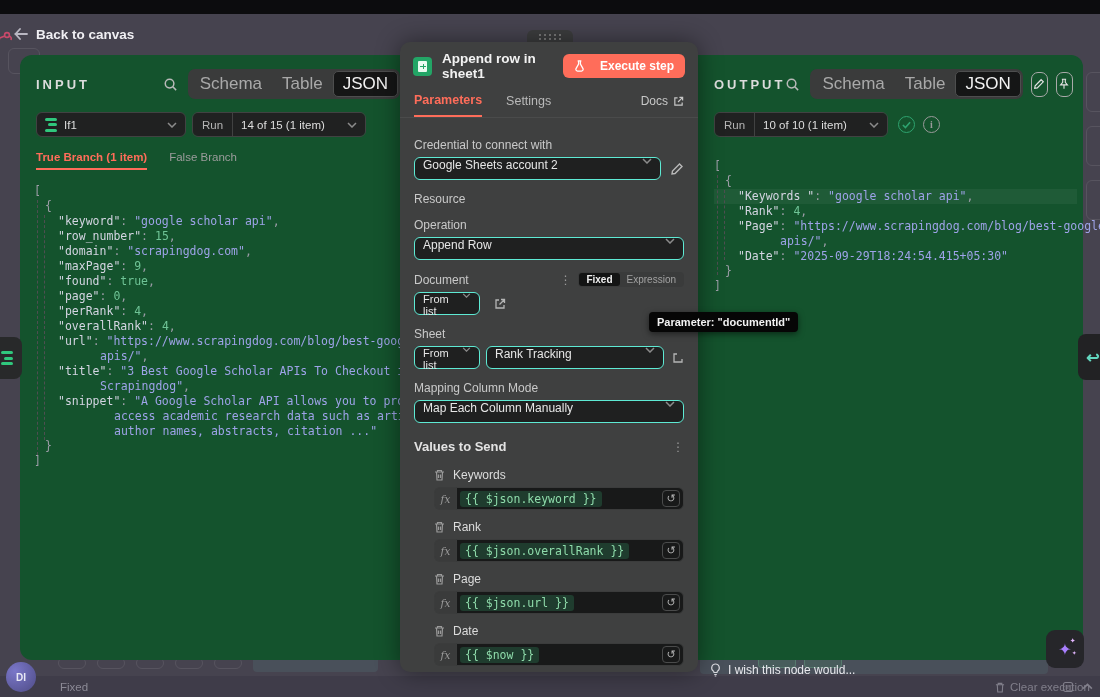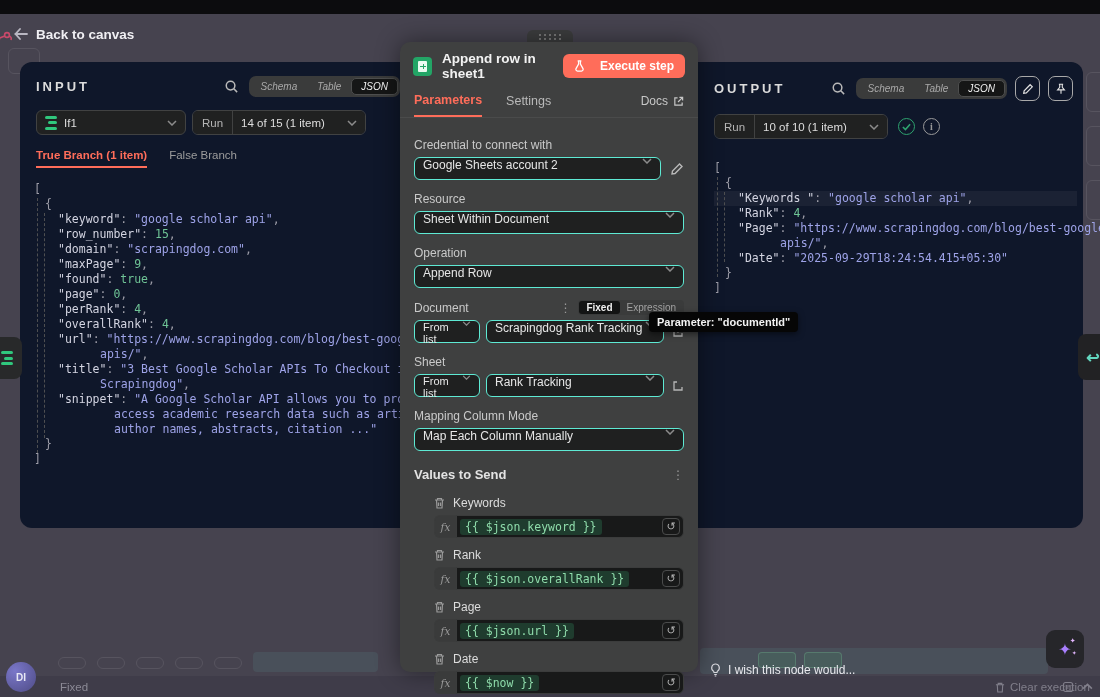--- a/index.html
+++ b/index.html
@@ -11,38 +11,38 @@
   .brand-stub{position:absolute;left:-6px;top:12px;color:#ea4b71;opacity:.8;}
   .back-arrow{margin-left:14px;color:#b9b7c2;display:flex;}
   .back-label{margin-left:8px;font-size:13.5px;font-weight:bold;color:#f0eff3;}
 
   
   .ghost{position:absolute;border:1px solid #57545f;border-radius:6px;background:transparent;}
   .teal-strip{position:absolute;background:rgba(96,180,170,0.12);border-radius:4px;}
   .ghost-node{position:absolute;background:rgba(70,130,100,0.25);border:1px solid rgba(120,190,150,.3);border-radius:4px;}
 
   
-  .panel-side{position:absolute;top:62px;height:466px;background:#0f172a;z-index:2;}
+  .panel-side{position:absolute;top:55px;height:605px;background:#14532d;z-index:2;}
   .panel-input{left:20px;width:390px;border-radius:12px 0 0 12px;}
   .panel-output{left:698px;width:385px;border-radius:0 12px 12px 0;}
   .panel-center{position:absolute;left:400px;top:42px;width:298px;height:630px;background:#3f4040;
                 border-radius:10px;z-index:3;box-shadow:0 0 24px rgba(0,0,0,.45);}
   .drag-tab{position:absolute;left:527px;top:30px;width:46px;height:14px;background:#3c3d3e;
             border-radius:6px 6px 0 0;z-index:3;display:flex;flex-direction:column;justify-content:center;
             align-items:center;gap:2px;}
   .drag-dots{display:flex;gap:3px;}
   .drag-dots i{width:2px;height:2px;border-radius:50%;background:#8d8d8d;display:block;}
 
   
   .side-head{display:flex;align-items:center;padding:14px 10px 0 16px;}
   .side-title{font-size:13px;font-weight:600;letter-spacing:3px;color:#dcdcdc;}
   .side-head .spacer{flex:1;}
   .icon-search{color:#b9b9b9;margin-right:10px;display:flex;}
   .pillgroup{display:flex;background:#3a3b3b;border-radius:7px;padding:2px;align-items:center;}
-  .pill{font-size:10px;color:#a9a9a9;padding:3px 10px;border-radius:5px;cursor:pointer;font-style:italic;}
+  .pill{font-size:17px;color:#a9a9a9;padding:3px 10px;border-radius:5px;cursor:pointer;}
   .pill.active{background:#151616;color:#f2f2f2;border:1px solid #4d4e4e;padding:2px 9px;}
   .sq-btn{width:25px;height:25px;border:1.5px solid #a9a9a9;border-radius:7px;margin-left:8px;
           display:flex;align-items:center;justify-content:center;color:#e2e2e2;}
 
   .runrow{display:flex;align-items:center;padding:13px 10px 0 16px;}
   .select-box{display:flex;align-items:center;background:#202121;border:1px solid #414242;
               border-radius:6px;height:25px;padding:0 8px;font-size:11.5px;color:#dedede;}
   .rungroup{display:flex;align-items:stretch;border:1px solid #414242;border-radius:6px;height:25px;overflow:hidden;}
   .rungroup .runlbl{display:flex;align-items:center;background:#202121;padding:0 9px;font-size:11.5px;color:#b5b5b5;border-right:1px solid #414242;}
   .rungroup .runval{display:flex;align-items:center;background:#202121;padding:0 8px;font-size:11.5px;color:#dedede;gap:22px;}
@@ -381,29 +381,20 @@
             </span>
         </div>
         <span class="pencil">
           <svg width="14" height="14" viewBox="0 0 14 14" fill="none" stroke="currentColor" stroke-width="1.4">
               <path d="M9.5 2 L12 4.5 L5 11.5 L2 12 L2.5 9 Z"></path>
             </svg>
         </span>
       </div>
 
       <div class="flabel">Resource</div>
-      <div class="fselect">
-        <span>Sheet Within Document</span>
-          <span class="spacer"></span>
-        <span class="chev">
-            <svg width="10" height="6" viewBox="0 0 10 6" fill="none" stroke="currentColor" stroke-width="1.5">
-              <path d="M1 1 L5 5 L9 1"></path>
-            </svg>
-          </span>
-      </div>
 
       <div class="flabel">Operation</div>
       <div class="fselect">
         <span>Append Row</span>
           <span class="spacer"></span>
         <span class="chev">
             <svg width="10" height="6" viewBox="0 0 10 6" fill="none" stroke="currentColor" stroke-width="1.5">
               <path d="M1 1 L5 5 L9 1"></path>
             </svg>
           </span>
@@ -417,29 +408,20 @@
           <span class="topt active">Fixed</span>
           <span class="topt">Expression</span>
         </span>
       </div>
       <div class="row">
         <div class="fselect fromlist">
           <span style="font-size:11px;">From list</span>
             <span class="spacer"></span>
           <span class="chev">
               <svg width="9" height="5" viewBox="0 0 10 6" fill="none" stroke="currentColor" stroke-width="1.5">
-                <path d="M1 1 L5 5 L9 1"></path>
-              </svg>
-            </span>
-        </div>
-        <div class="fselect" style="flex:1">
-          <span>Scrapingdog Rank Tracking</span>
-            <span class="spacer"></span>
-          <span class="chev">
-              <svg width="10" height="6" viewBox="0 0 10 6" fill="none" stroke="currentColor" stroke-width="1.5">
                 <path d="M1 1 L5 5 L9 1"></path>
               </svg>
             </span>
         </div>
         <span class="extlink">
           <svg width="12" height="12" viewBox="0 0 12 12" fill="none" stroke="currentColor" stroke-width="1.3">
               <path d="M5 2 H2 V10 H10 V7 M7 1.5 H10.5 V5 M10.5 1.5 L5.5 6.5"></path>
             </svg>
         </span>
       </div>

